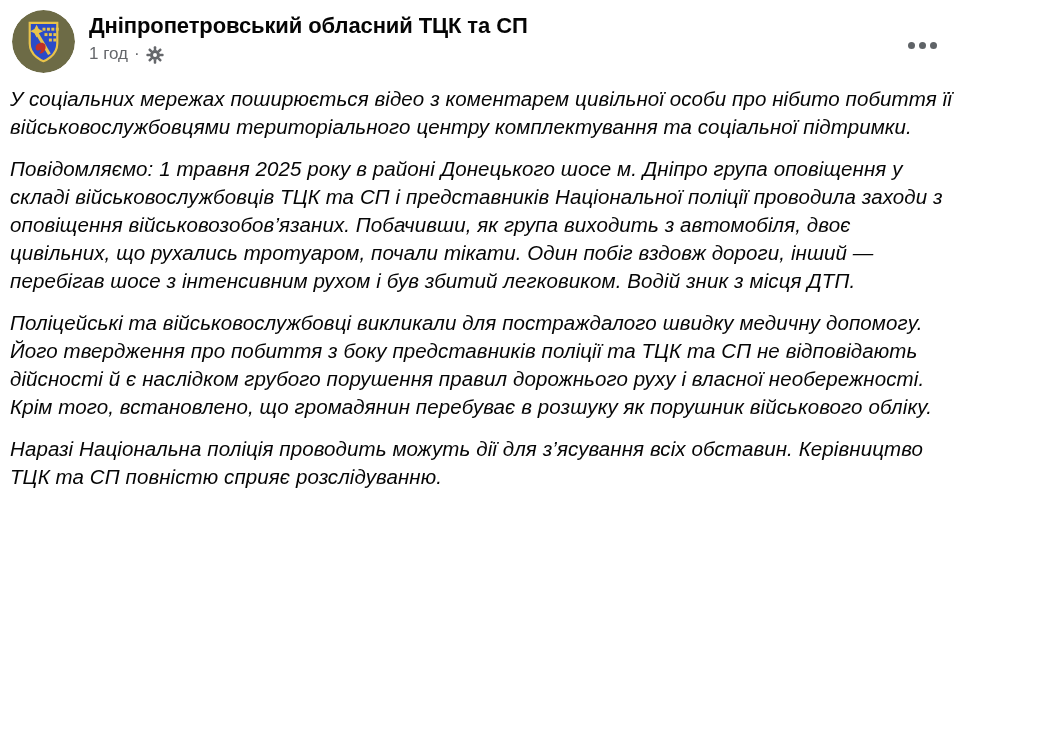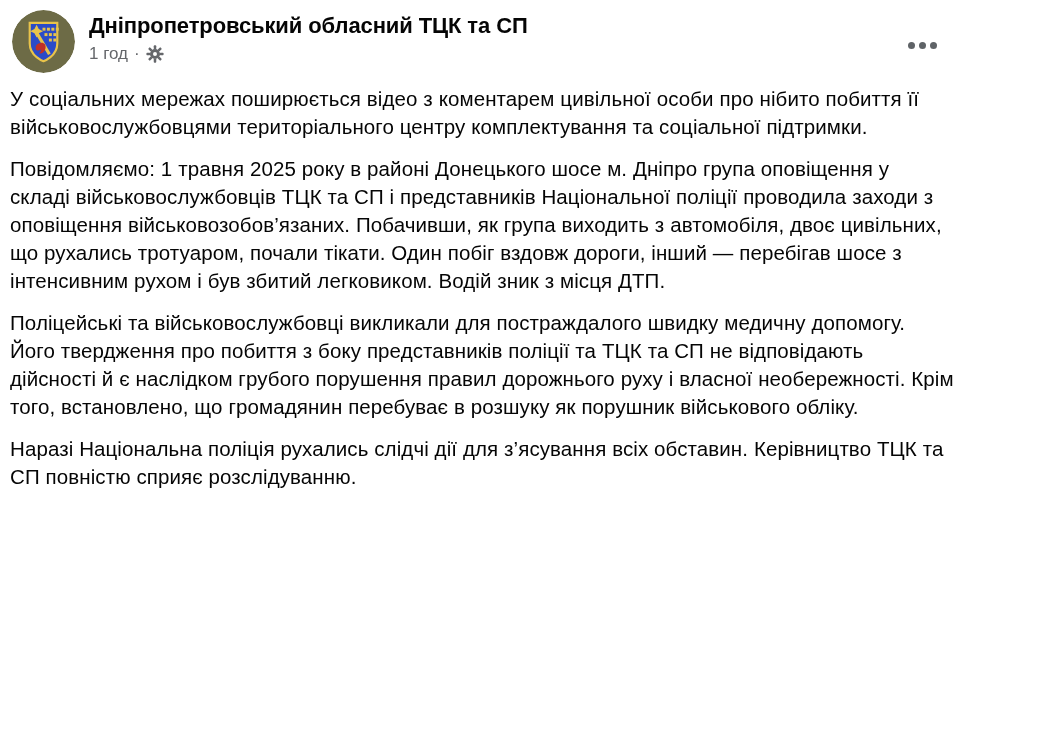--- a/index.html
+++ b/index.html
@@ -42,21 +42,21 @@
   .page-name {
     font-size: 22px;
     font-weight: 700;
     color: #050505;
     line-height: 27px;
     letter-spacing: -0.1px;
     cursor: pointer;
   }
   .meta {
     display: flex;
-    align-items: center;
+    align-items: flex-end;
     margin-top: 5px;
     font-size: 17px;
     color: #65676b;
     line-height: 20px;
   }
   .meta .sep {
     margin: 0 6px;
   }
   .gear-icon svg { display: block; }
   .options-btn {
@@ -81,20 +81,21 @@
   .post-body {
     padding: 6px 2px 0 0;
   }
   .post-body p {
     margin: 0 0 14px 0;
     font-size: 20.5px;
     line-height: 28px;
     font-weight: 400;
     color: #050505;
     letter-spacing: 0.1px;
+    font-style: italic;
   }
 </style>
 </head>
 <body>
 
 <div class="post">
 
   <div class="post-header">
 
     <div class="avatar">
@@ -153,16 +154,16 @@
           <span class="dot"></span>
       </span>
     </div>
 
   </div>
 
   <div class="post-body">
     <p>У соціальних мережах поширюється відео з коментарем цивільної особи про нібито побиття її військовослужбовцями територіального центру комплектування та соціальної підтримки.</p>
     <p>Повідомляємо: 1 травня 2025 року в районі Донецького шосе м. Дніпро група оповіщення у складі військовослужбовців ТЦК та СП і представників Національної поліції проводила заходи з оповіщення військовозобов’язаних. Побачивши, як група виходить з автомобіля, двоє цивільних, що рухались тротуаром, почали тікати. Один побіг вздовж дороги, інший — перебігав шосе з інтенсивним рухом і був збитий легковиком. Водій зник з місця ДТП.</p>
     <p>Поліцейські та військовослужбовці викликали для постраждалого швидку медичну допомогу. Його твердження про побиття з боку представників поліції та ТЦК та СП не відповідають дійсності й є наслідком грубого порушення правил дорожнього руху і власної необережності. Крім того, встановлено, що громадянин перебуває в розшуку як порушник військового обліку.</p>
-    <p>Наразі Національна поліція рухались слідчі дії для з’ясування всіх обставин. Керівництво ТЦК та СП повністю сприяє розслідуванню.</p>
+    <p>Наразі Національна поліція проводить можуть дії для з’ясування всіх обставин. Керівництво ТЦК та СП повністю сприяє розслідуванню.</p>
   </div>
 
 </div>
 
 </body></html>

